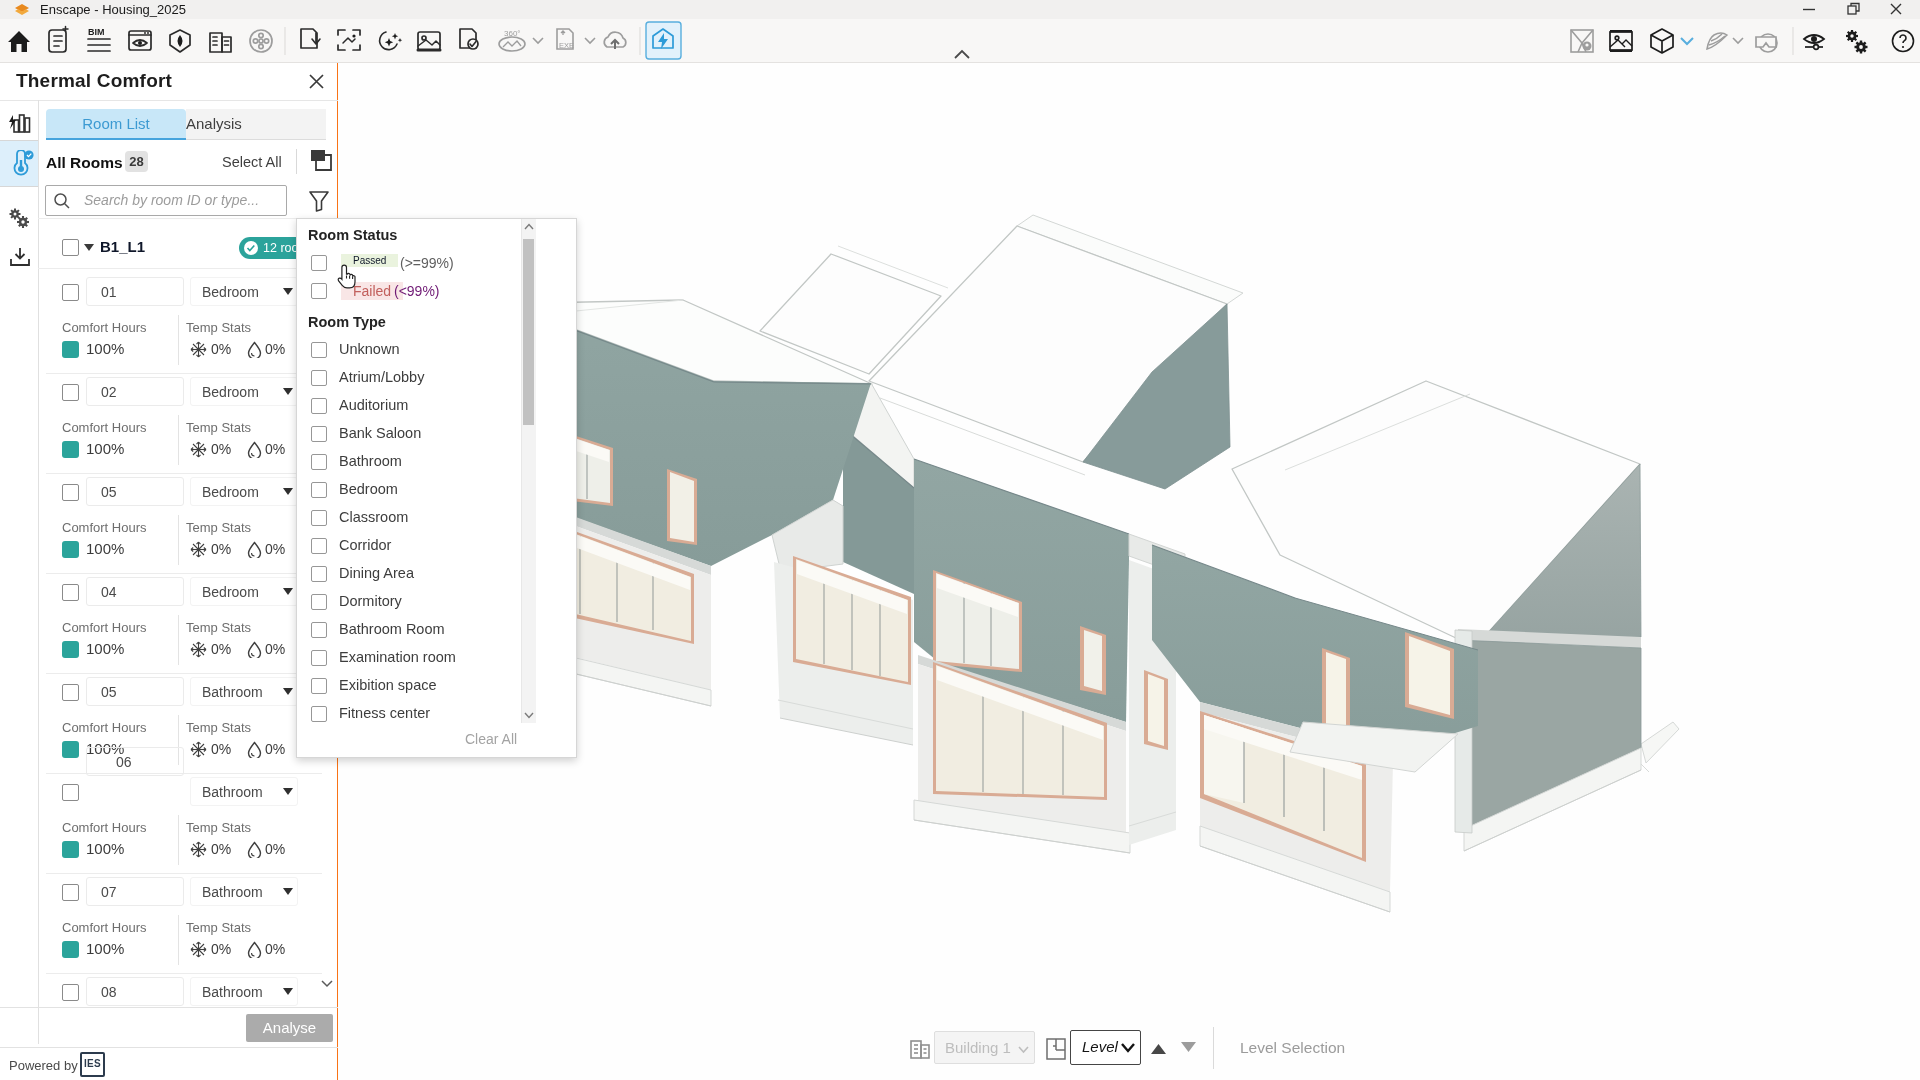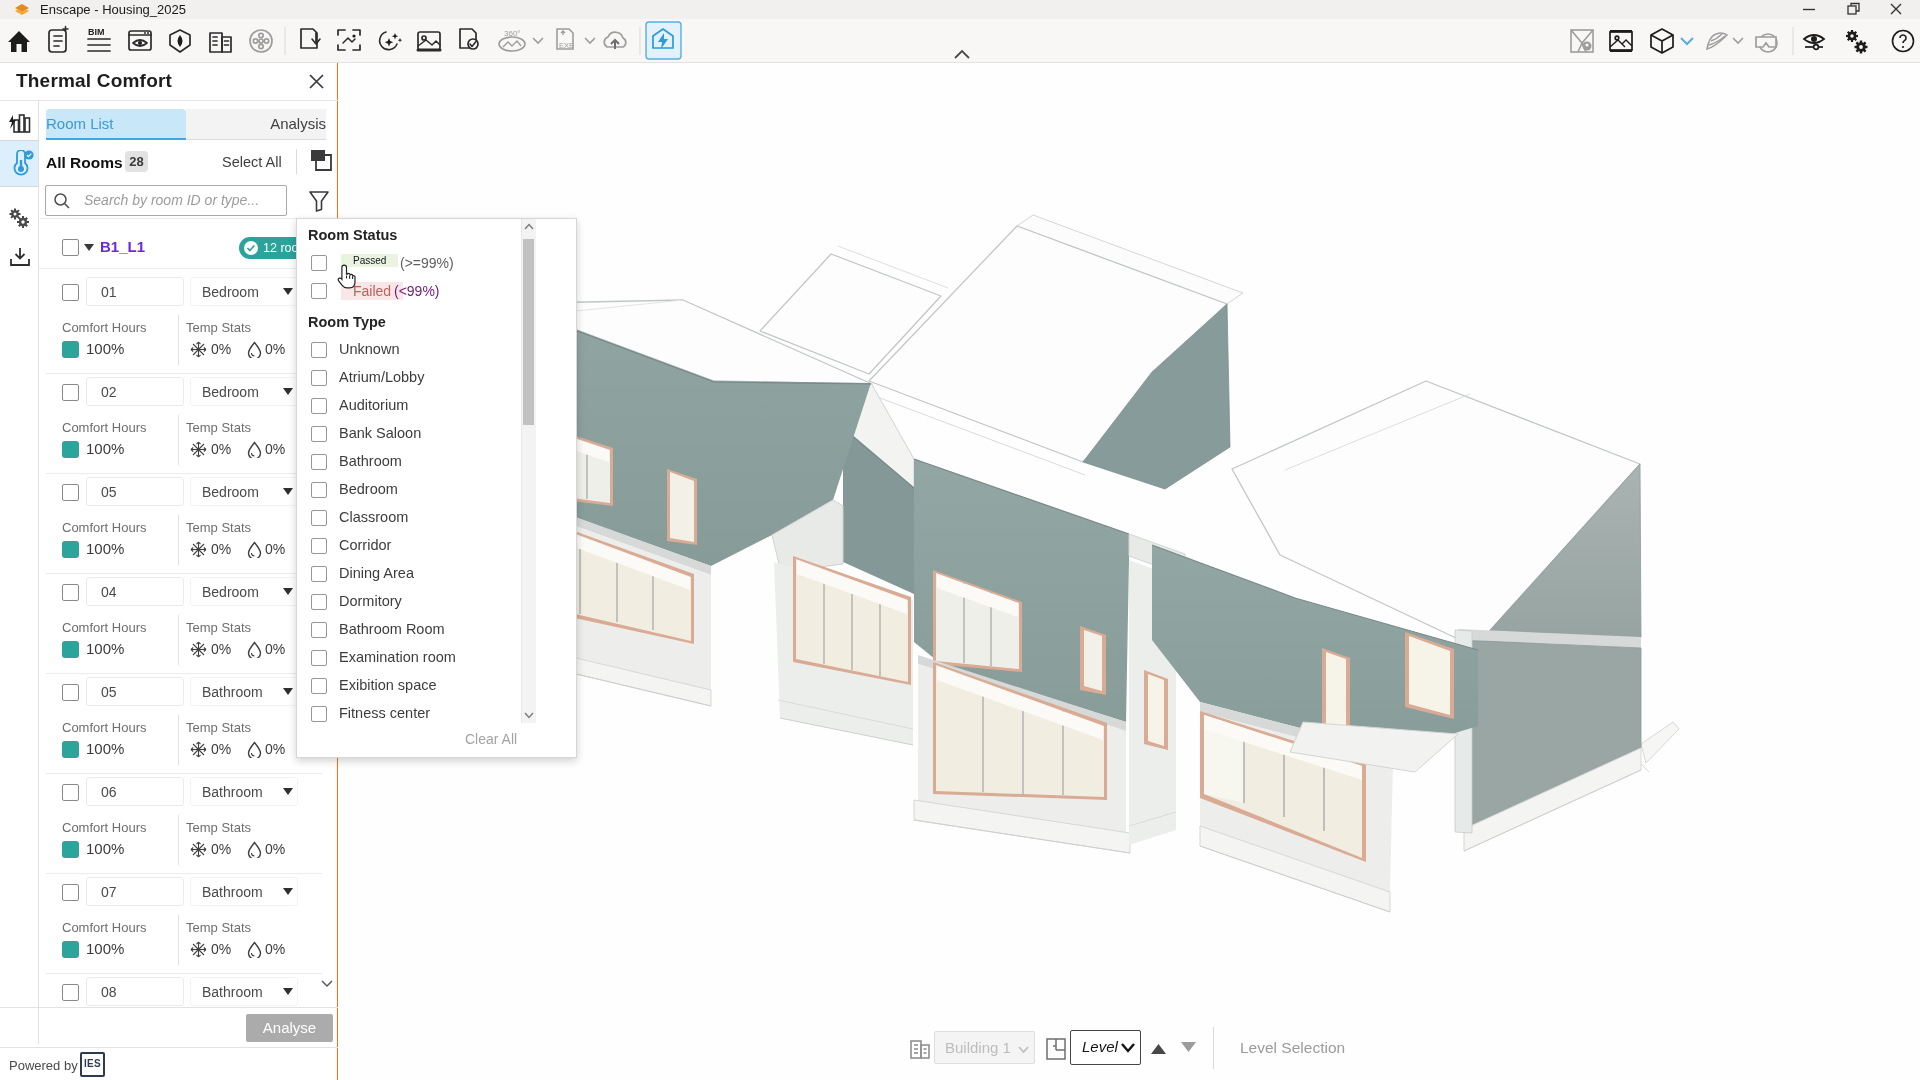--- a/index.html
+++ b/index.html
@@ -343,22 +343,22 @@
           <line x1="-4.2" y1="4.2" x2="4.2" y2="-4.2"></line>
         </g>
         <circle cx="0" cy="0" r="4.2"></circle>
         <circle cx="0" cy="0" r="1.7" fill="#fff"></circle>
       </g>
     </svg>
 <svg class="abs" style="left:8px;top:182px" width="24" height="24" viewBox="0 0 24 24" fill="none" stroke="#2f2f2f" stroke-width="1.8">
 <path d="M12 3 V13 M7.5 9 L12 13.5 L16.5 9"></path>
       <path d="M3 14 V20 H21 V14"></path>
     </svg>
-<div class="abs" style="left:46px;top:46px;width:140px;height:31px;background:#c8e7f8;border-radius:4px 4px 0 0;border-bottom:2px solid #46a4dd;text-align:left;line-height:29px;font-size:15px;color:#3c9ad2">Room List</div>
-<div class="abs" style="left:186px;top:46px;width:140px;height:31px;background:#f3f3f3;border-bottom:1px solid #dcdcdc;text-align:right;line-height:29px;font-size:15px;color:#3f3f3f">Analysis</div>
+<div class="abs" style="left:46px;top:46px;width:140px;height:31px;background:#c8e7f8;border-radius:4px 4px 0 0;border-bottom:2px solid #46a4dd;text-align:center;line-height:29px;font-size:15px;color:#3c9ad2">Room List</div>
+<div class="abs" style="left:186px;top:46px;width:140px;height:31px;background:#f3f3f3;border-bottom:1px solid #dcdcdc;text-align:left;line-height:29px;font-size:15px;color:#3f3f3f">Analysis</div>
 <div class="abs" style="left:46px;top:91px;font-size:15.5px;font-weight:bold;color:#111">All Rooms</div>
 <div class="abs" style="left:125px;top:88px;width:23px;height:21px;background:#e2e2e2;border-radius:4px;text-align:center;line-height:21px;font-size:13px;font-weight:bold;color:#3a3a3a">28</div>
 <div class="abs" style="left:222px;top:91px;font-size:14.5px;color:#3f3f3f">Select All</div>
 <div class="vline" style="left:296px;top:86px;height:25px;background:#d9d9d9"></div>
 <svg class="abs" style="left:310px;top:86px" width="24" height="25" viewBox="0 0 24 25">
       <rect x="1" y="1" width="14" height="11" fill="#3a3a3a"></rect>
       <path d="M6 6 H21 V21 H6 V12" fill="none" stroke="#3a3a3a" stroke-width="1.8"></path>
     </svg>
 <div class="abs" style="left:45px;top:122px;width:242px;height:31px;border:1px solid #a9a9a9;border-radius:2px;background:#fff"></div>
 <svg class="abs" style="left:53px;top:129px" width="18" height="18" viewBox="0 0 18 18" fill="none" stroke="#4f4f4f" stroke-width="1.5">
@@ -367,21 +367,21 @@
     </svg>
 <div class="abs" style="left:84px;top:129px;font-size:14px;font-style:italic;color:#9c9c9c">Search by room ID or type...</div>
 <svg class="abs" style="left:308px;top:127px" width="22" height="23" viewBox="0 0 22 23" fill="none" stroke="#3a3a3a" stroke-width="1.6">
       <path d="M2 2 H20 L13.5 11 V19.5 L8.5 21 V11 Z" stroke-linejoin="round"></path>
     </svg>
 <div class="hline" style="left:38px;top:155px;width:300px;background:#ececec"></div>
 <div class="abs ck" style="left:62px;top:176px"></div>
 <svg class="abs" style="left:84px;top:181px" width="11" height="8">
       <path d="M0 0 H10 L5 7 Z" fill="#3a3a3a"></path>
     </svg>
-<div class="abs" style="left:100px;top:175px;font-size:15px;font-weight:bold;color:#6d28d9">B1_L1</div>
+<div class="abs" style="left:100px;top:175px;font-size:15px;font-weight:bold;color:#0f172a">B1_L1</div>
 <div class="abs" style="left:239px;top:174px;width:99px;height:22px;background:#2ba39b;border-radius:11px;overflow:hidden">
       <svg class="abs" style="left:5px;top:4px" width="14" height="14">
         <circle cx="7" cy="7" r="7" fill="#fff"></circle>
         <path d="M3.5 7 l2.3 2.5 l4.5 -5" fill="none" stroke="#2ba39b" stroke-width="1.6"></path>
       </svg>
       <div class="abs" style="left:24px;top:4px;font-size:12.5px;color:#fff">12 room</div>
     </div>
 <div class="hline" style="left:38px;top:205px;width:300px;background:#ececec"></div>
 <div class="abs ck" style="left:62px;top:221px"></div>
 <div class="abs" style="left:86px;top:214px;width:98px;height:29px;border:1px solid #ebebeb;border-radius:3px;font-size:14px;color:#4a4a4a;line-height:28px;padding-left:14px">01</div>
@@ -502,21 +502,21 @@
       <path d="M8.5 1 l-2 2.2 M8.5 1 l2 2.2 M8.5 16 l-2 -2.2 M8.5 16 l2 -2.2 M1 8.5 l2.2 -2 M1 8.5 l2.2 2 M16 8.5 l-2.2 -2 M16 8.5 l-2.2 2"></path>
     </svg>
 <div class="abs" style="left:211px;top:678px;font-size:14px;color:#3b3b3b">0%</div>
 <svg class="abs" style="left:247px;top:678px" width="15" height="17" viewBox="0 0 15 17" fill="none" stroke="#3f3f3f" stroke-width="1.4">
       <path d="M7.5 1.5 Q13.5 9 13.5 12 a6 6 0 0 1 -12 0 Q1.5 9 7.5 1.5 Z"></path>
       <path d="M4.5 12 a3 3 0 0 0 3 3" stroke-width="1.1"></path>
     </svg>
 <div class="abs" style="left:265px;top:678px;font-size:14px;color:#3b3b3b">0%</div>
 <div class="hline" style="left:46px;top:710px;width:276px;background:#ececec"></div>
 <div class="abs ck" style="left:62px;top:721px"></div>
-<div class="abs" style="left:86px;top:714px;width:98px;height:29px;border:1px solid #ebebeb;border-radius:3px;font-size:14px;color:#4a4a4a;line-height:28px;padding-left:14px">06</div>
+<div class="abs" style="left:86px;top:684px;width:98px;height:29px;border:1px solid #ebebeb;border-radius:3px;font-size:14px;color:#4a4a4a;line-height:28px;padding-left:29px">06</div>
 <div class="abs" style="left:190px;top:714px;width:108px;height:29px;border:1px solid #f3f3f3;border-radius:3px;font-size:14px;color:#4a4a4a;line-height:28px;padding-left:11px">Bathroom</div>
 <svg class="abs" style="left:283px;top:725px" width="11" height="8">
       <path d="M0 0 H10 L5 7 Z" fill="#2f2f2f"></path>
     </svg>
 <div class="abs" style="left:62px;top:757px;font-size:13px;color:#6e6e6e">Comfort Hours</div>
 <div class="abs" style="left:186px;top:757px;font-size:13px;color:#6e6e6e">Temp Stats</div>
 <div class="vline" style="left:178px;top:752px;height:50px;background:#e3e3e3"></div>
 <div class="abs" style="left:62px;top:778px;width:17px;height:17px;background:#2ba49b;border-radius:3px"></div>
 <div class="abs" style="left:86px;top:777px;font-size:15px;color:#3b3b3b">100%</div>
 <svg class="abs" style="left:190px;top:778px" width="17" height="17" viewBox="0 0 17 17" stroke="#3f3f3f" stroke-width="1.1" fill="none">

